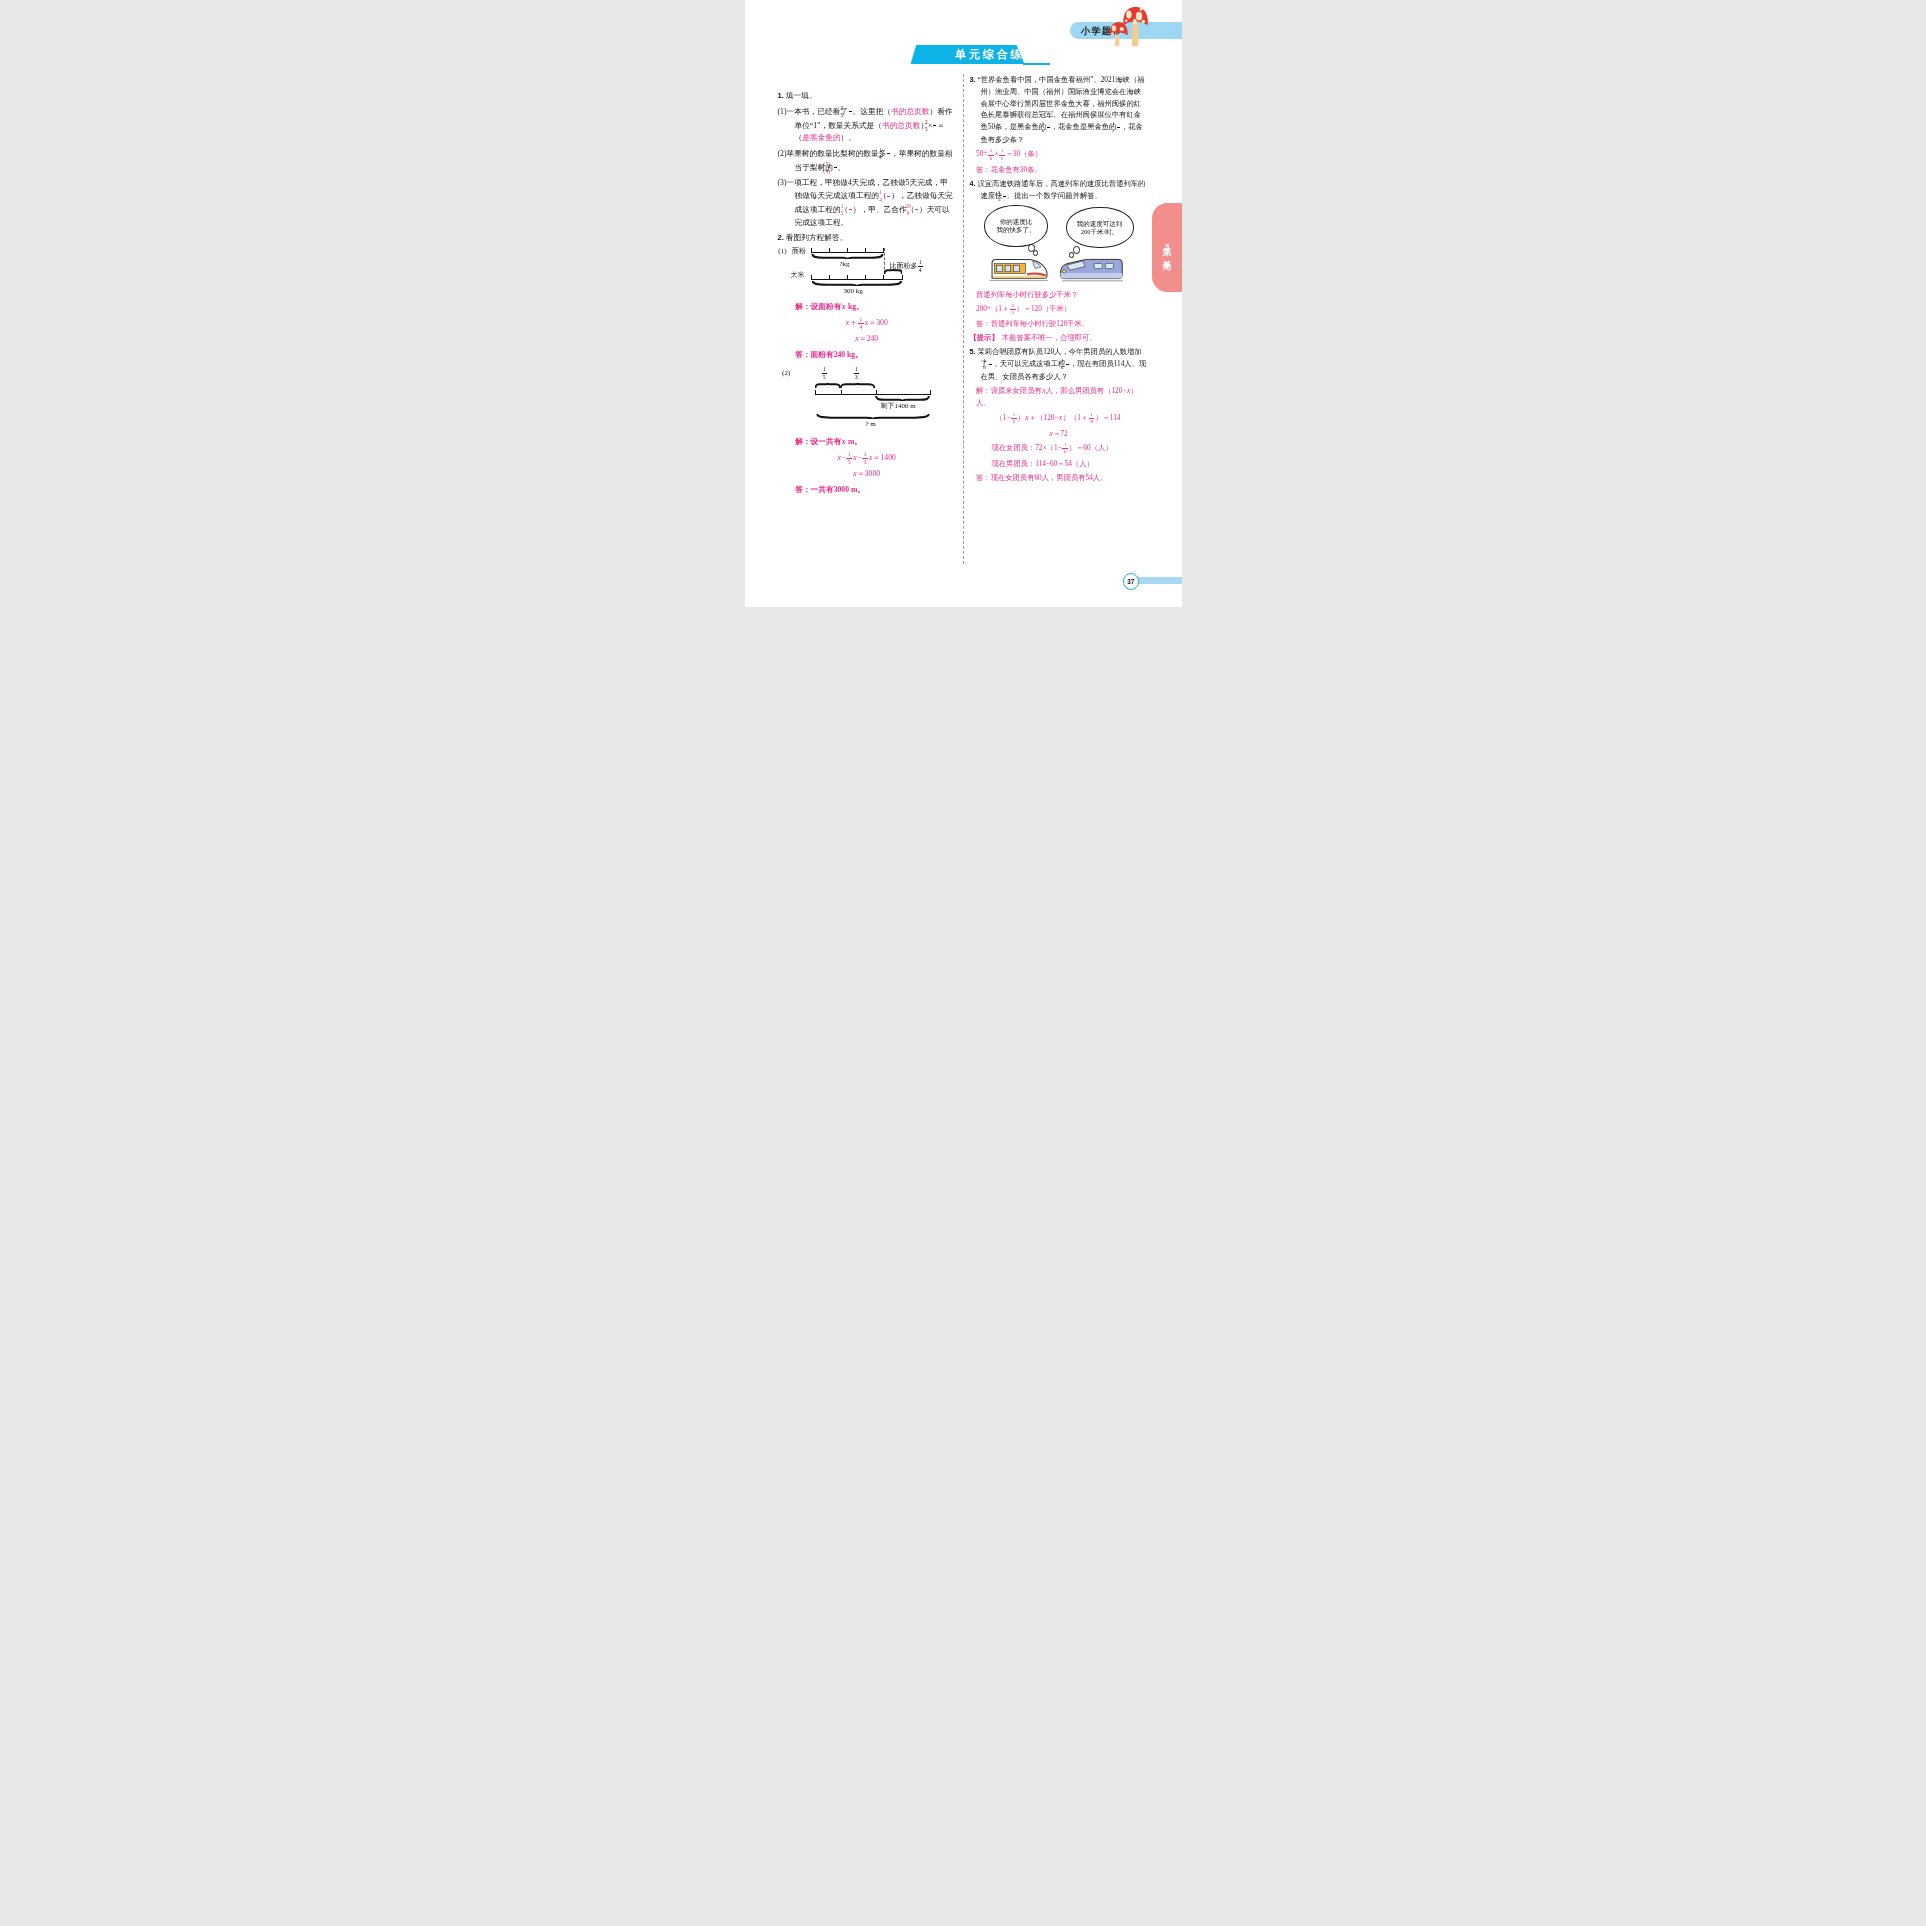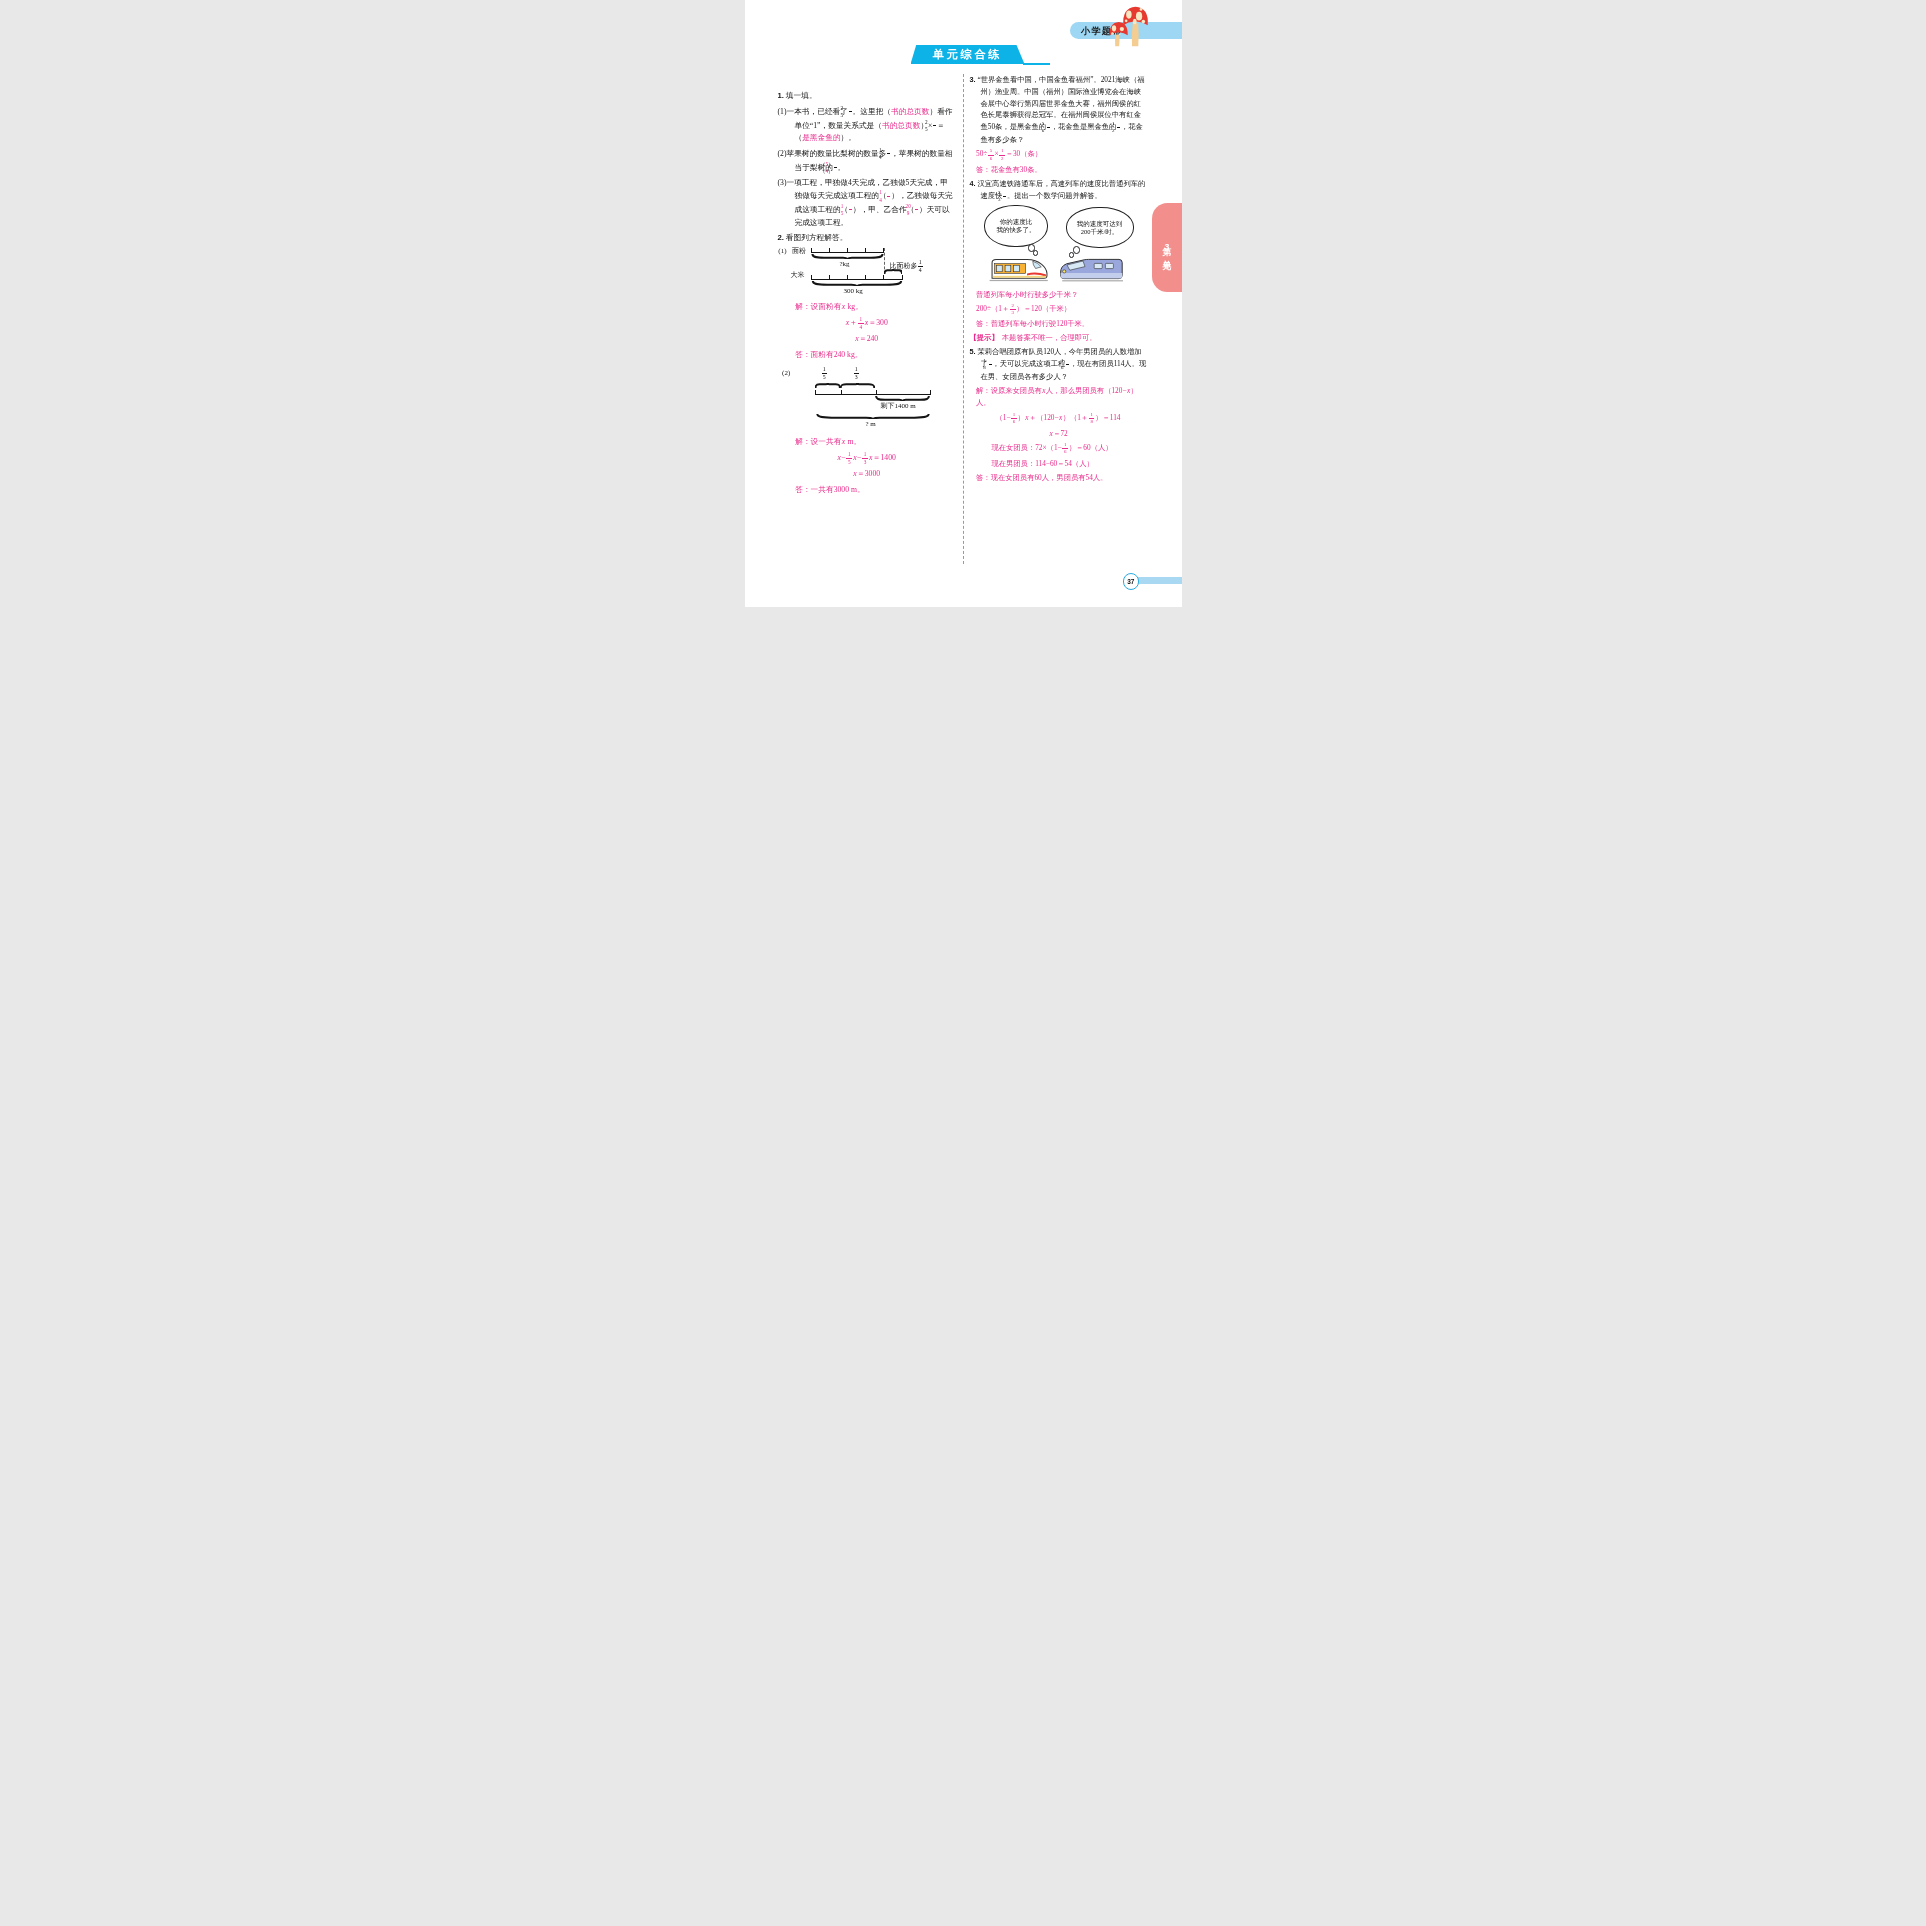--- a/index.html
+++ b/index.html
@@ -6,21 +6,21 @@
   .page{position:relative;width:437px;height:607px;margin:0 auto;background:#ffffff;
         font-family:"Liberation Serif","DejaVu Serif",serif;color:#141414;overflow:hidden;}
   
   .header-band{position:absolute;left:325px;top:22.3px;width:112px;height:17px;background:#9dd7f3;
                border-radius:9.2px 0 0 9.2px;}
   .brand{position:absolute;left:11.6px;top:2.7px;font-family:"Liberation Sans","DejaVu Sans",sans-serif;
          font-weight:700;font-size:9.2px;letter-spacing:1.2px;color:#1c1c1c;}
   .mushrooms{position:absolute;left:357px;top:3.9px;width:53px;height:45px;}
   
   .banner{position:absolute;left:166px;top:45px;width:114px;height:19px;background:#0db3e7;
-          clip-path:polygon(5% 0,93% 0,100% 100%,0 100%);display:flex;align-items:center;justify-content:center;}
+          clip-path:polygon(5% 0,93% 0,100% 100%,0 100%);display:flex;align-items:center;justify-content:flex-end;}
   .banner span{color:#fff;font-family:"Liberation Sans","DejaVu Sans",sans-serif;font-weight:700;
                font-size:11.2px;letter-spacing:2.7px;}
   .banner-tail{position:absolute;left:278px;top:63px;width:27px;height:1.9px;background:#0db3e7;}
   
   .divider{position:absolute;left:218px;top:74px;height:490px;border-left:0.8px dashed #9a9a9a;}
   .side-tab{position:absolute;left:407px;top:203px;width:30px;height:89px;background:#f28f8d;
             border-radius:15.4px 0 0 15.4px;display:flex;align-items:center;justify-content:center;}
   .side-tab span{writing-mode:vertical-rl;text-orientation:upright;color:#fff;font-weight:700;
                  font-family:"Liberation Sans","DejaVu Sans",sans-serif;font-size:8.9px;letter-spacing:1.5px;}
   .page-strip{position:absolute;left:392px;top:577px;width:45px;height:6.5px;background:#a9d9f2;}
@@ -30,21 +30,21 @@
   
   .col{position:absolute;top:74px;line-height:1.62;}
   .col-left{left:33px;width:178px;font-size:7.7px;margin-top:16px;}
   .col-right{left:225px;width:177px;font-size:7.3px;}
   p{margin:0 0 2.3px 0;}
   .item{text-indent:-2.2em;padding-left:2.2em;}
   .q{text-indent:-1.5em;padding-left:1.5em;}
   .qno{font-family:"Liberation Sans","DejaVu Sans",sans-serif;font-weight:700;padding-right:1.9px;}
   .pink{color:#e9298b;}
   .sol{color:#e9298b;padding-left:0.9em;}
-  .sol-l{color:#e9298b;padding-left:2.3em;}
+  .sol-l{color:#e9298b;padding-left:2.3em;font-weight:bold;}
   .eqc{color:#e9298b;text-align:center;margin:3.1px 0;}
   .eqr{color:#e9298b;text-align:left;padding-left:45%;margin:1.5px 0;}
   .eqi{color:#e9298b;padding-left:3em;margin:2.3px 0;}
   .hint-tag{font-family:"Liberation Sans","DejaVu Sans",sans-serif;font-weight:700;padding-right:3.1px;}
   .vx{font-style:italic;font-family:"Liberation Serif",serif;padding:0 0.4px;}
   
   .frac{display:inline-flex;flex-direction:column;align-items:center;vertical-align:middle;
         font-size:0.68em;line-height:1.22;margin:0 0.8px;text-align:center;}
   .frac .fn{border-bottom:0.8px solid currentColor;padding:0 1.5px;display:block;}
   .frac .fd{padding:0 1.5px;display:block;}

